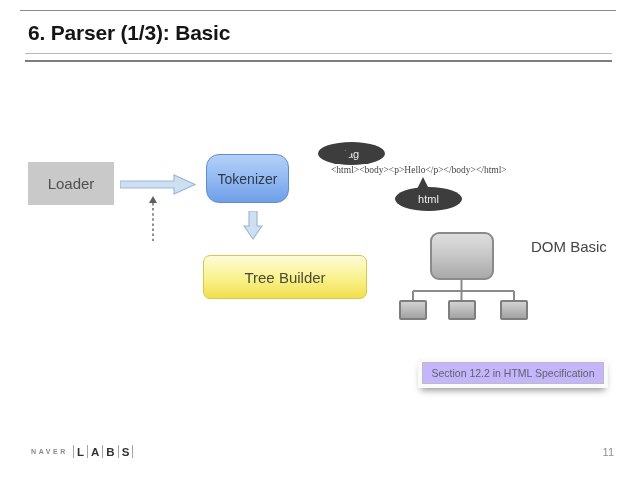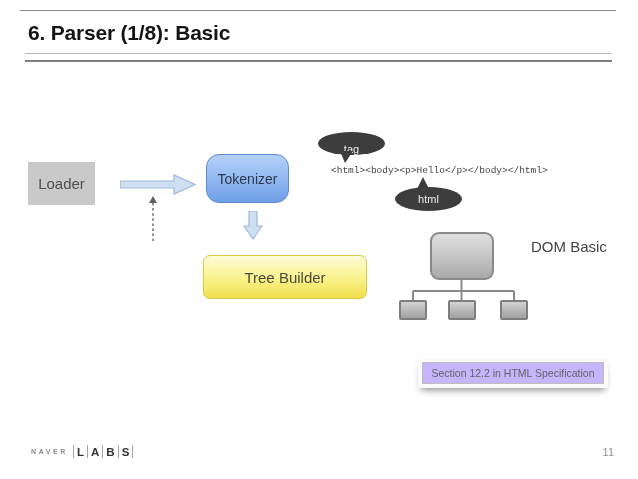--- a/index.html
+++ b/index.html
@@ -15,21 +15,21 @@
   #rule-top{left:20px;top:10px;width:596px;height:1px;background:#8c8c8c;}
   #rule-mid{left:25px;top:53px;width:587px;height:1px;background:#b8b8b8;}
   #rule-bot{left:25px;top:60px;width:587px;height:2px;background:#7d7d7d;}
   #title{
     left:28px;top:21px;font-size:21px;font-weight:700;color:#151515;
     letter-spacing:-0.2px;
   }
 
   
   #loader-box{
-    left:28px;top:162px;width:67px;height:43px;background:#c9c9c9;
+    left:28px;top:162px;width:86px;height:43px;background:#c9c9c9;
     display:flex;align-items:center;justify-content:center;
     color:#4f4f4f;font-size:15px;
   }
   #tokenizer-box{
     left:206px;top:154px;width:81px;height:47px;border-radius:13px;
     background:linear-gradient(#b4d0f7,#96bcf2 45%,#6f9fe8);
     border:1px solid #5e8bd2;
     display:flex;align-items:center;justify-content:center;
     color:#2e3a4a;font-size:14px;
   }
@@ -44,34 +44,34 @@
     left:30px;top:244px;font-size:14px;color:#575757;
   }
   #chunks-note .it{font-style:italic;margin-left:4px;}
 
   
   .bubble{
     position:absolute;background:#3d3d3d;border-radius:50%;
     color:#ededed;display:flex;align-items:center;justify-content:center;
     font-size:11px;
   }
-  #tag-bubble{left:318px;top:132px;width:67px;height:23px;align-items:flex-end;}
+  #tag-bubble{left:318px;top:142px;width:67px;height:23px;}
   #tag-tail{
     left:340px;top:151px;width:0;height:0;
     border-left:5px solid transparent;border-right:8px solid transparent;
     border-top:12px solid #3d3d3d;
   }
   #text-bubble{left:395px;top:187px;width:67px;height:24px;}
   #text-tail{
     left:417px;top:177px;width:0;height:0;
     border-left:6px solid transparent;border-right:6px solid transparent;
     border-bottom:12px solid #3d3d3d;
   }
   #code-line{
-    left:331px;top:165px;font-family:Liberation Mono, monospace;
+    left:331px;top:165px;font-family:Liberation Serif, serif;
     font-size:9.5px;color:#454545;white-space:pre;
   }
 
   
   #dom-root{
     left:430px;top:232px;width:64px;height:48px;border-radius:9px;
     border:2px solid #8a8a8a;box-sizing:border-box;
     background:linear-gradient(#dedede,#c9c9c9 45%,#a9a9a9);
   }
   .dom-child{
@@ -110,21 +110,21 @@
     left:584px;top:446px;width:30px;text-align:right;
     font-size:11px;color:#8f8f8f;
   }
 </style>
 </head>
 <body>
 
 <div class="abs" id="slide" style="left:0;top:0;width:638px;height:479px;">
 
   <div class="rule" id="rule-top"></div>
-  <div class="abs" id="title">6. Parser (1/8): Basic</div>
+  <div class="abs" id="title">6. Parser (1/3): Basic</div>
   <div class="rule" id="rule-mid"></div>
   <div class="rule" id="rule-bot"></div>
 
   <div class="abs" id="loader-box">
     <span>Loader</span>
   </div>
 
   <svg class="abs" style="left:120px;top:173px;" width="77" height="23" viewBox="0 0 77 23">
     <polygon points="0,8 54,8 54,2 75,11.5 54,21 54,15 0,15" fill="#cfdff2" stroke="#9cb8da" stroke-width="1.2"></polygon>
   </svg>

